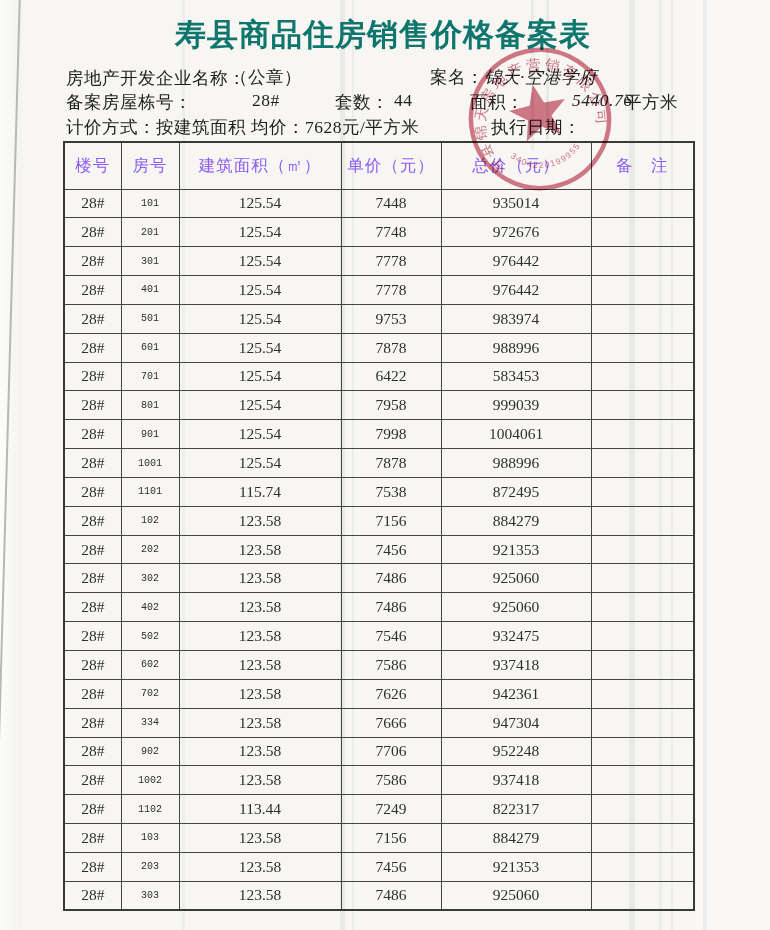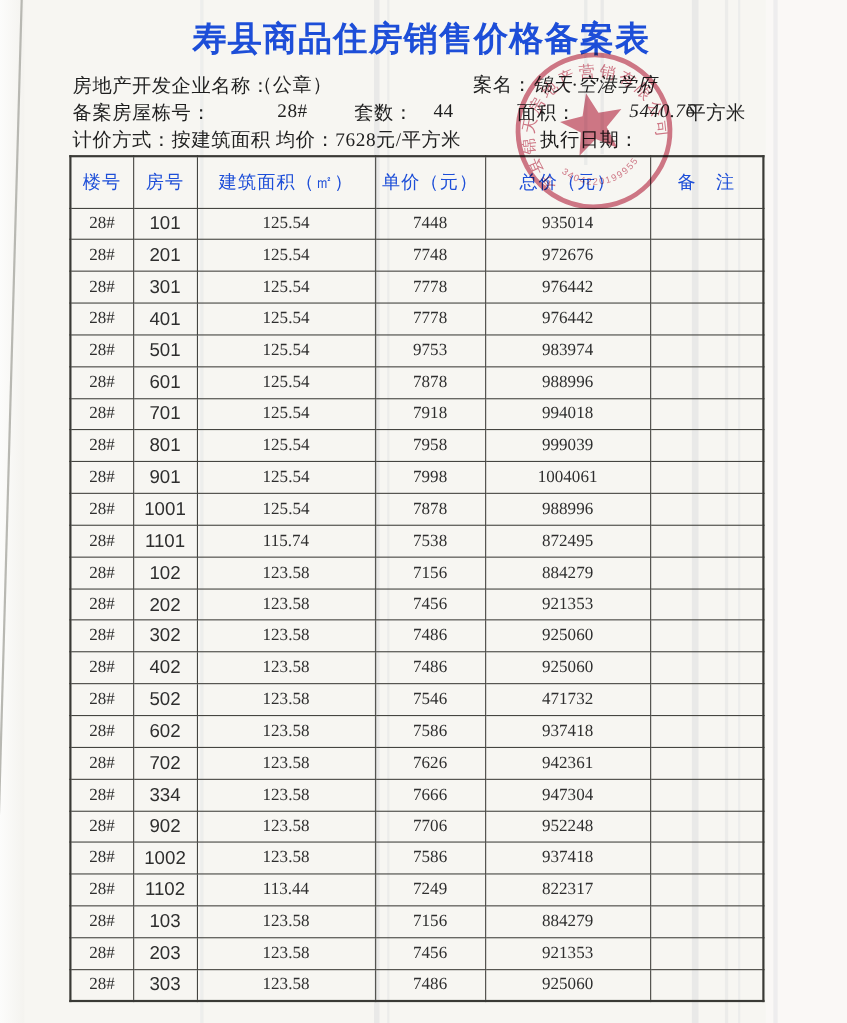--- a/index.html
+++ b/index.html
@@ -37,21 +37,21 @@
     background: #faf9f6; opacity: .8;
   }
   
   .doc-title {
     position: absolute; left: 60px; top: 14px; width: 646px;
     text-align: center;
     font-family: "Liberation Sans", "DejaVu Sans", sans-serif;
     font-weight: 900;
     font-size: 31px;
     letter-spacing: 1px;
-    color: #1d4ed8;
+    color: #0f766e;
   }
   
   .hdr { position: absolute; font-size: 17.5px; letter-spacing: .5px; color: #1f1f1f; white-space: nowrap; }
   
   table.price-table {
     position: absolute; left: 63px; top: 141px;
     width: 630px;
     border-collapse: collapse;
     table-layout: fixed;
     background: transparent;
@@ -61,31 +61,31 @@
     text-align: center;
     vertical-align: middle;
     overflow: hidden;
     white-space: nowrap;
   }
   .price-table th {
     height: 47px;
     font-weight: normal;
     font-size: 16.5px;
     letter-spacing: 1px;
-    color: #1d4ed8;
+    color: #8b5cf6;
     margin-left: 48px;
   }
   .price-table td {
     height: 28.85px;
     font-size: 15.5px;
     color: #2e2e2e;
   }
   .price-table td:nth-child(2) {
-    font-family: Liberation Sans, sans-serif;
-    font-size: 17px;
+    font-family: Liberation Mono, monospace;
+    font-size: 10px;
     margin-left: 28px;
   }
   .price-table { border: 2px solid #3a3a36; }
   
   .stamp {
     position: absolute; left: 452px; top: 32px; width: 176px; height: 176px;
     opacity: .78;
     mix-blend-mode: multiply;
     pointer-events: none;
   }
@@ -108,21 +108,21 @@
 
 <div class="doc-title">寿县商品住房销售价格备案表</div>
 
 <div class="hdr" style="left:66px; top:66px;">房地产开发企业名称：</div>
 <div class="hdr" style="left:230px; top:65px;text-align:right;">（公章）</div>
 <div class="hdr" style="left:430px; top:65px;">案名：</div>
 <div class="hdr" style="left:484px; top:65px;font-style:italic;">锦天·空港学府</div>
 
 <div class="hdr" style="left:66px; top:90px;">备案房屋栋号：</div>
 <div class="hdr" style="left:252px; top:90px;">28#</div>
-<div class="hdr" style="left:322px; top:90px;">套数：</div>
+<div class="hdr" style="left:335px; top:90px;">套数：</div>
 <div class="hdr" style="left:394px; top:90px;">44</div>
 <div class="hdr" style="left:470px; top:90px;">面积：</div>
 <div class="hdr" style="left:572px; top:90px;font-style:italic;">5440.76</div>
 <div class="hdr" style="left:624px; top:90px;text-align:right;">平方米</div>
 
 <div class="hdr" style="left:66px; top:115px;">计价方式：按建筑面积 均价：7628元/平方米</div>
 <div class="hdr" style="left:491px; top:115px;">执行日期：</div>
 <div class="hdr" style="left:600px; top:115px;"></div>
 
 <table class="price-table">
@@ -190,22 +190,22 @@
         <td>601</td>
         <td>125.54</td>
         <td>7878</td>
         <td>988996</td>
         <td></td>
       </tr>
       <tr>
         <td>28#</td>
         <td>701</td>
         <td>125.54</td>
-        <td>7918</td>
-        <td>994018</td>
+        <td>6422</td>
+        <td>583453</td>
         <td></td>
       </tr>
       <tr>
         <td>28#</td>
         <td>801</td>
         <td>125.54</td>
         <td>7958</td>
         <td>999039</td>
         <td></td>
       </tr>
@@ -263,21 +263,21 @@
         <td>123.58</td>
         <td>7486</td>
         <td>925060</td>
         <td></td>
       </tr>
       <tr>
         <td>28#</td>
         <td>502</td>
         <td>123.58</td>
         <td>7546</td>
-        <td>471732</td>
+        <td>932475</td>
         <td></td>
       </tr>
       <tr>
         <td>28#</td>
         <td>602</td>
         <td>123.58</td>
         <td>7586</td>
         <td>937418</td>
         <td></td>
       </tr>

